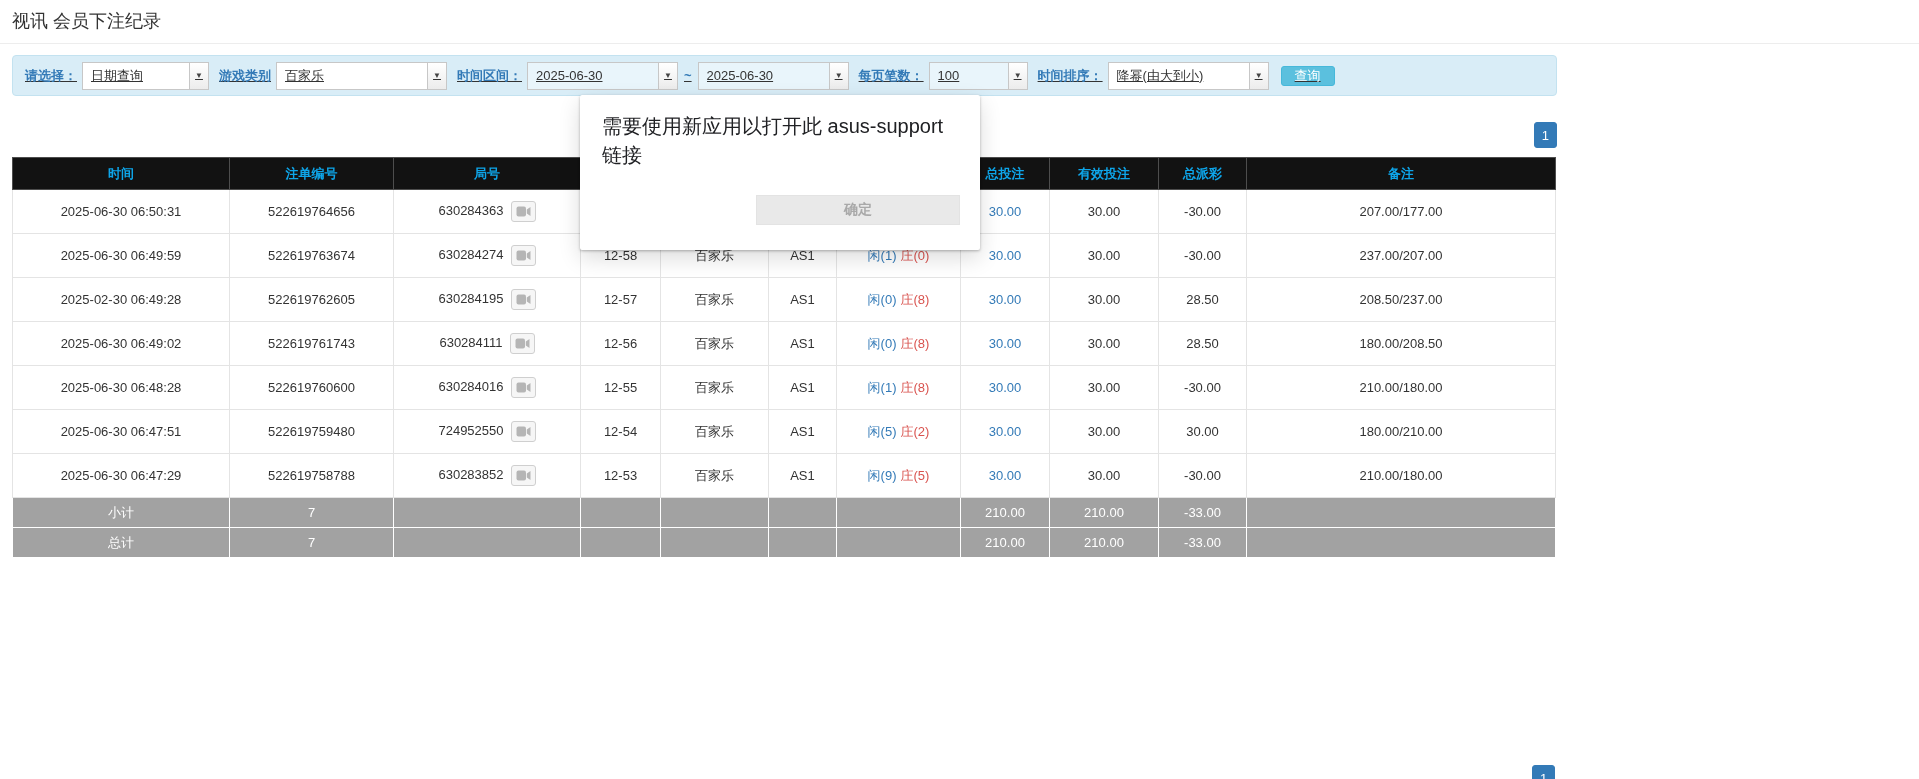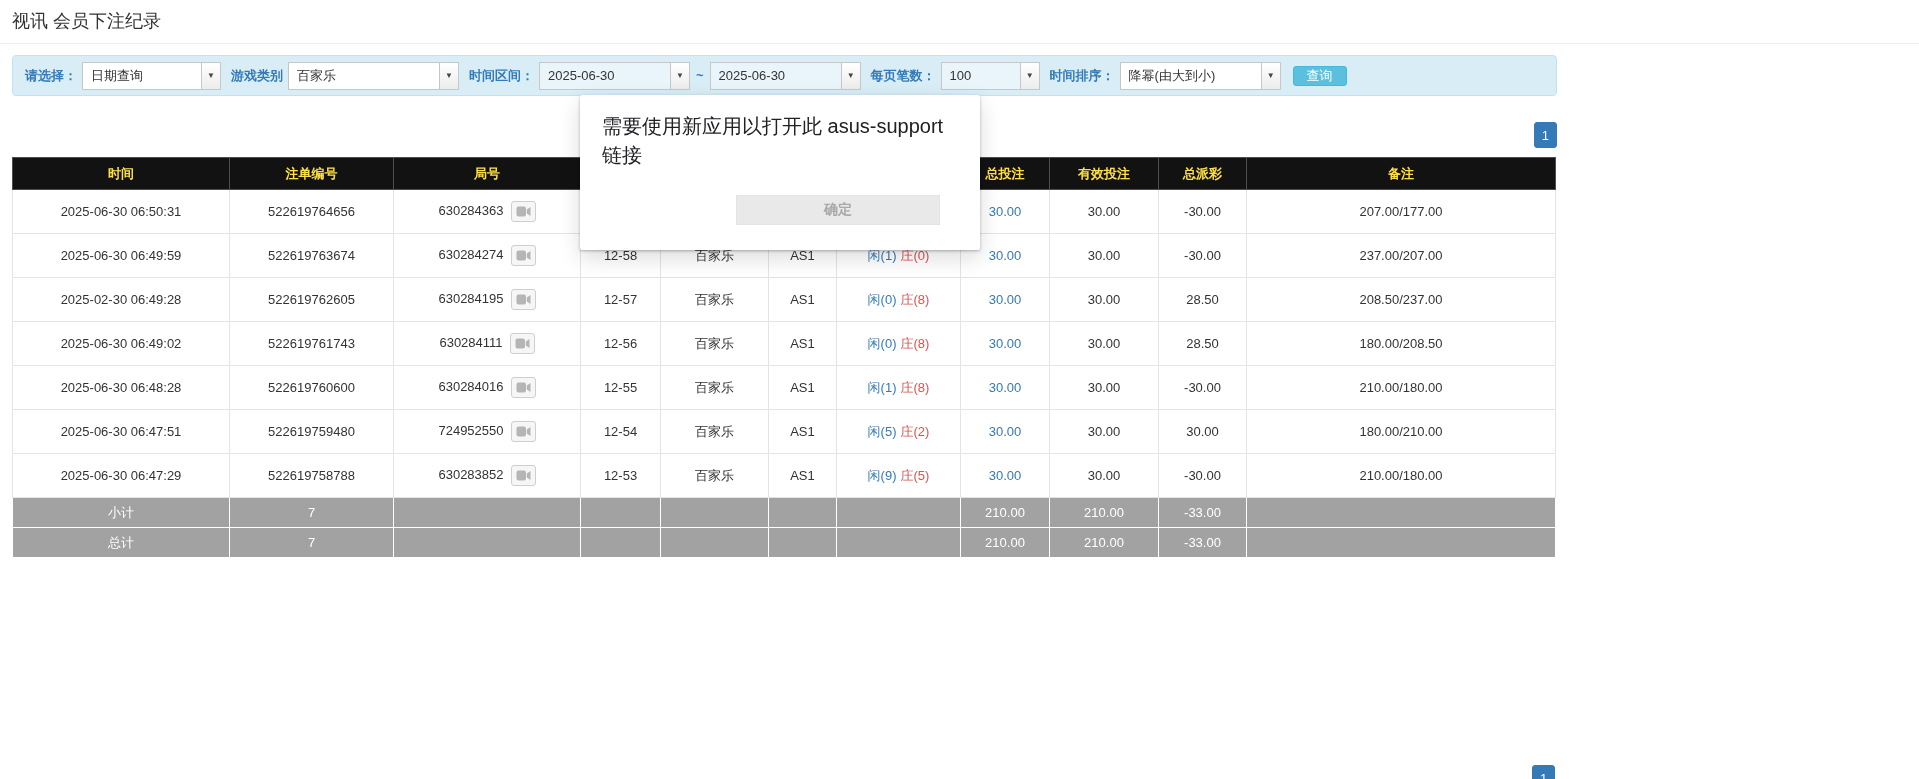--- a/index.html
+++ b/index.html
@@ -4,68 +4,68 @@
 <style>
   * { margin:0; padding:0; box-sizing:border-box; }
   html, body { width:1919px; height:779px; overflow:hidden; }
   body { position:relative; background:#fff; font-family:"Liberation Sans","DejaVu Sans",sans-serif; color:#333; }
 
   .page-header { padding:9px 12px 10px; border-bottom:1px solid #ededed; }
   .page-title { font-size:18px; color:#333; }
 
   .container { width:1545px; margin-left:12px; }
 
-  .filter-bar { margin-top:11px; height:41px; background:#d9edf7; border:1px solid #c3e2f0; border-radius:4px; display:flex; align-items:center; padding:11px 12px; font-size:13px; }
+  .filter-bar { margin-top:11px; height:41px; background:#d9edf7; border:1px solid #c3e2f0; border-radius:4px; display:flex; align-items:center; padding:11px 12px; font-size:13px;text-decoration:underline; }
   .filter-group { display:flex; align-items:center; margin-right:10px; }
   .filter-label { color:#337ab7; font-weight:bold; margin-right:5px; white-space:nowrap; }
   .combo { display:flex; align-items:center; }
   .combo input { height:28px; border:1px solid #c7c7c7; padding:0 8px; font-size:13px; color:#333; background:#fff; outline:none; }
   .combo input.tint { background:#e9f5fb; }
   .combo-btn { width:19px; height:28px; border:1px solid #c7c7c7; border-left:none; background:linear-gradient(#ffffff,#ececec); display:flex; align-items:center; justify-content:center; font-size:8px; color:#444; cursor:pointer; }
   .tilde { margin:0 6px; color:#337ab7; font-weight:bold; }
   .search-btn { height:20px; padding:0 13px; background:#5bc0de; border:1px solid #46b8da; border-radius:3px; color:#fff; font-size:13px; cursor:pointer; margin-left:2px; }
 
   .summary-bar { margin-top:21px; height:34px; background:#dff0d8; border:1px solid #d6e9c6; border-radius:4px; display:flex; align-items:center; justify-content:space-between; padding:0 13px; }
   .summary-left { font-size:13px; color:#555; }
   .summary-right { font-size:12px; color:#d9534f; }
 
   .pagination-row { display:flex; justify-content:flex-end; margin-top:26px; margin-bottom:9px; }
   .page-btn { min-width:22px; height:26px; padding:0 7px; background:#337ab7; border:1px solid #337ab7; border-radius:3px; color:#fff; font-size:13px; display:flex; align-items:center; justify-content:center; cursor:pointer; }
 
   table.records { width:1543px; border-collapse:collapse; table-layout:fixed; font-size:13px; }
-  table.records thead th { background:#121212; color:#fde047; height:32px; font-weight:bold; font-size:13px; border:1px solid #4d4d4d; }
+  table.records thead th { background:#121212; color:#0ea5e9; height:32px; font-weight:bold; font-size:13px; border:1px solid #4d4d4d; }
   table.records tbody td { height:44px; background:#fff; text-align:center; color:#333; border:1px solid #e4e4e4; overflow:hidden; white-space:nowrap; }
   table.records tfoot td { height:30px; background:#a2a2a2; color:#fff; text-align:center; border:1px solid #fff; font-size:13px; }
   .link-blue { color:#337ab7; text-decoration:none; cursor:pointer; }
   .player { color:#337ab7; margin-right:4px; }
   .banker { color:#d9534f; }
   .neg { color:#d9534f; }
   .video-icon { display:inline-flex; align-items:center; justify-content:center; width:25px; height:21px; border:1px solid #cfcfcf; border-radius:3px; background:#f6f6f6; margin-left:7px; vertical-align:middle; cursor:pointer; }
 
   .dialog { position:absolute; left:580px; top:95px; width:400px; height:155px; background:#fff; border-radius:2px; box-shadow:0 1px 3px rgba(0,0,0,0.28), 0 8px 22px rgba(0,0,0,0.14); z-index:40; padding:17px 22px; }
   .dialog-message { font-size:20px; color:#202124; line-height:1.45; }
-  .dialog-actions { position:absolute; right:40px; bottom:25px; }
+  .dialog-actions { position:absolute; right:20px; bottom:25px; }
   .dialog-confirm { width:204px; height:30px; background:#e9e9e9; border:1px solid #e3e3e3; color:#a9a9a9; font-size:14px; font-weight:bold; cursor:default; }
 
   .pagination-bottom { position:absolute; left:1532px; top:765px; }
 </style>
 </head>
 <body>
 
 <div class="page-header">
   <div class="page-title">视讯 会员下注纪录</div>
 </div>
 
 <div class="container">
 
   <div class="filter-bar">
     <div class="filter-group">
       <span class="filter-label">请选择：</span>
       <span class="combo">
-        <input type="text" readonly="" style="width: 120px;" value="日期查询">
+        <input type="text" readonly="" style="width: 108px;" value="日期查询">
         <span class="combo-btn">▼</span>
       </span>
     </div>
 
     <div class="filter-group">
       <span class="filter-label">游戏类别</span>
       <span class="combo">
         <input type="text" readonly="" style="width: 152px;" value="百家乐">
         <span class="combo-btn">▼</span>
       </span>

